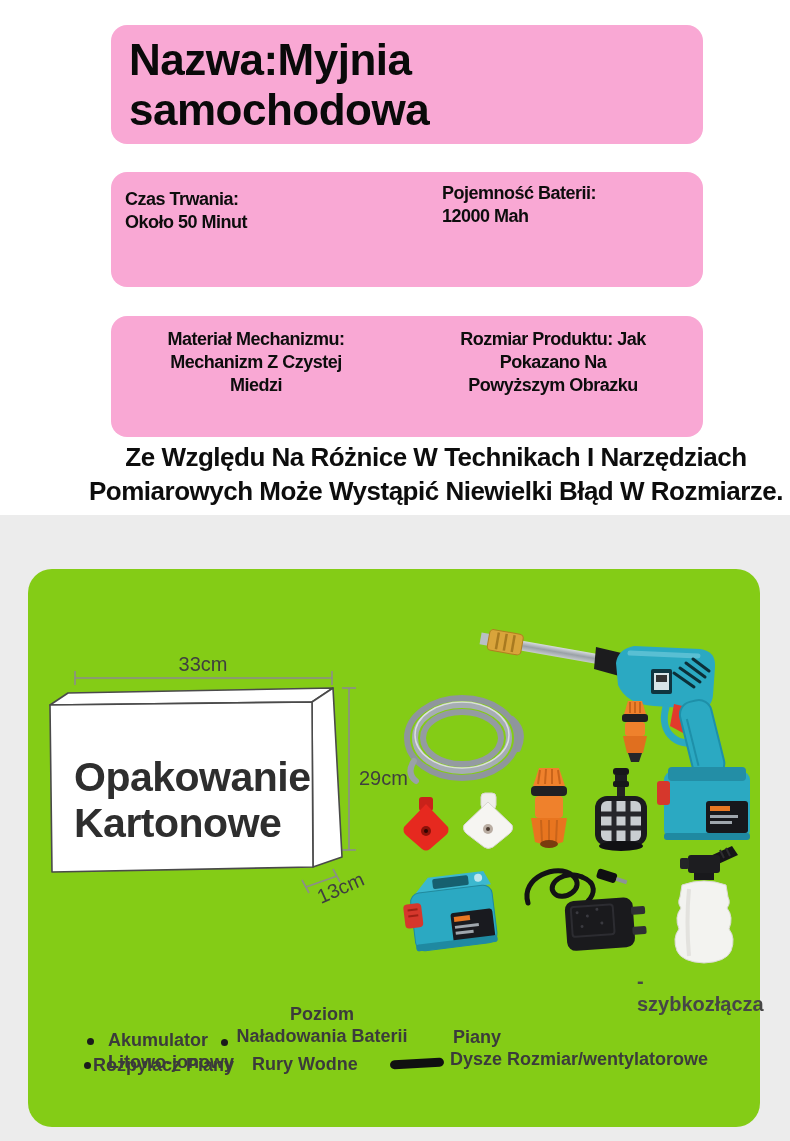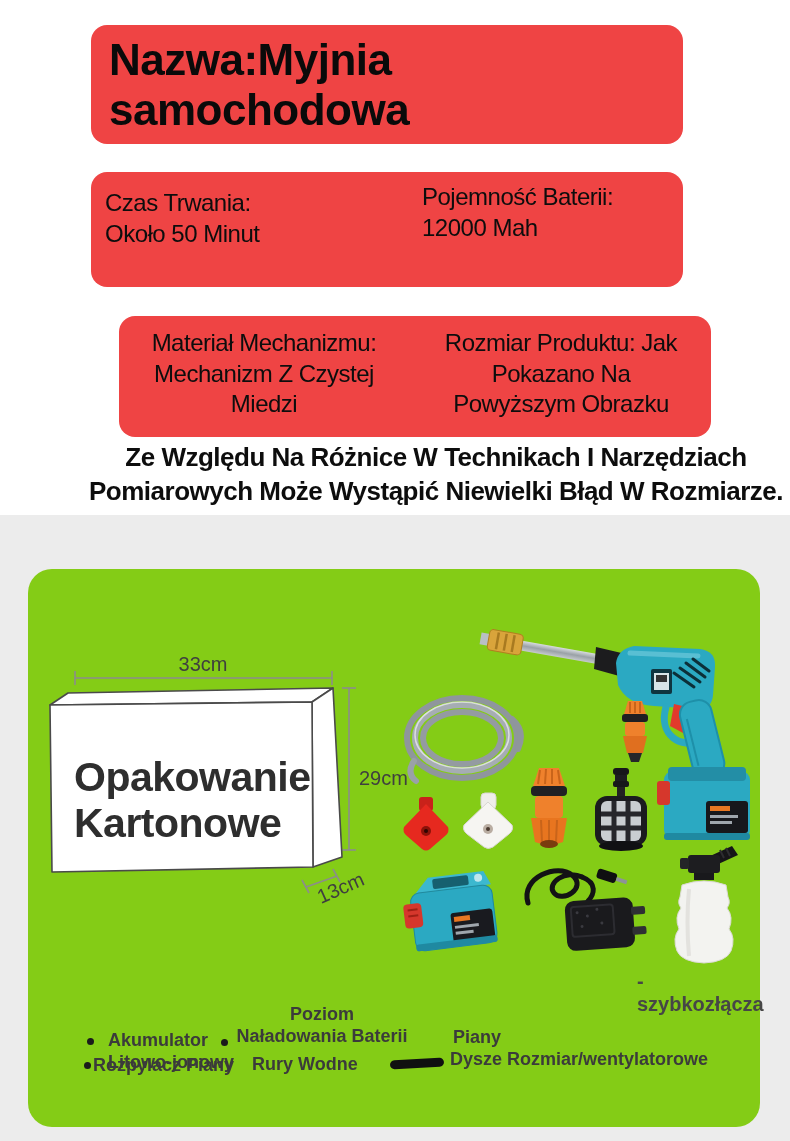--- a/index.html
+++ b/index.html
@@ -1,23 +1,23 @@
 <!DOCTYPE html>
 <html><head>
 <meta charset="utf-8">
 <style>
   html,body{margin:0;padding:0;background:#fff;}
   .stage{position:relative;width:790px;height:1141px;background:#ffffff;overflow:hidden;
          font-family:"Liberation Sans",sans-serif;color:#0b0b0b;}
   .abs{position:absolute;}
   .pre{white-space:pre-line;}
-  .bluebox{position:absolute;left:91px;width:592px;background:#ef4444;border-radius:16px;}
+  .bluebox{position:absolute;left:111px;width:592px;background:#f9a8d4;border-radius:16px;}
   .title-card{top:25px;height:119px;display:flex;align-items:center;}
   .title-text{font-size:44px;font-weight:700;letter-spacing:-0.5px;padding-left:18px;color:#0a0a0a;}
-  .spec{font-size:24px;font-weight:400;letter-spacing:-0.5px;line-height:1.28;color:#0d0d0d;}
+  .spec{font-size:18px;font-weight:700;letter-spacing:-0.5px;line-height:1.28;color:#0d0d0d;}
   .disclaimer{left:0;top:441px;width:790px;text-align:center;font-size:26px;font-weight:700;
               letter-spacing:-0.5px;line-height:1.3;color:#0d0d0d;padding-left:41px;}
   .grayband{left:0;top:515px;width:790px;height:626px;background:#ececec;}
   .card{left:28px;top:569px;width:732px;height:558px;background:#84cc16;border-radius:24px;}
   .pkg-label{left:46px;top:186px;width:260px;font-size:41px;font-weight:700;letter-spacing:-0.5px;
              line-height:1.12;color:#2e2e2e;}
   .callout{font-size:18px;font-weight:700;color:#3b3b3b;line-height:1.22;}
   .bullet{width:7px;height:7px;background:#1b1b1b;border-radius:50%;}
   .dash{left:362px;top:490px;width:54px;height:9px;background:#101010;border-radius:5px;
         transform:rotate(-3deg);}
@@ -33,21 +33,21 @@
     <div class="title-text">Nazwa:Myjnia samochodowa</div>
   </div>
 
   <div class="bluebox" style="top:172px;height:115px;">
     <div class="abs spec pre" style="left:14px;top:16px;">Czas Trwania:
 Około 50 Minut</div>
     <div class="abs spec pre" style="left:331px;top:10px;">Pojemność Baterii:
 12000 Mah</div>
   </div>
 
-  <div class="bluebox" style="top:316px;height:121px;margin-left:28px;">
+  <div class="bluebox" style="top:316px;height:121px;">
     <div class="abs spec pre" style="left:0px;top:12px;width:290px;text-align:center;">Materiał Mechanizmu:
 Mechanizm Z Czystej
 Miedzi</div>
     <div class="abs spec pre" style="left:292px;top:12px;width:300px;text-align:center;">Rozmiar Produktu: Jak
 Pokazano Na
 Powyższym Obrazku</div>
   </div>
 
   <div class="abs disclaimer pre">Ze Względu Na Różnice W Technikach I Narzędziach
 Pomiarowych Może Wystąpić Niewielki Błąd W Rozmiarze.</div>

